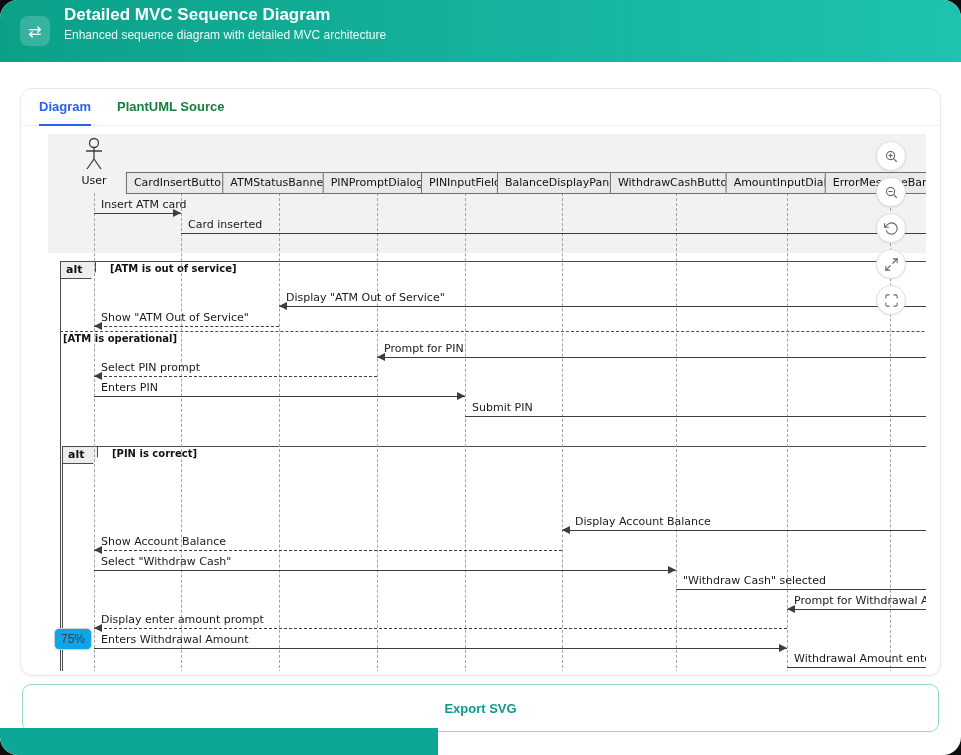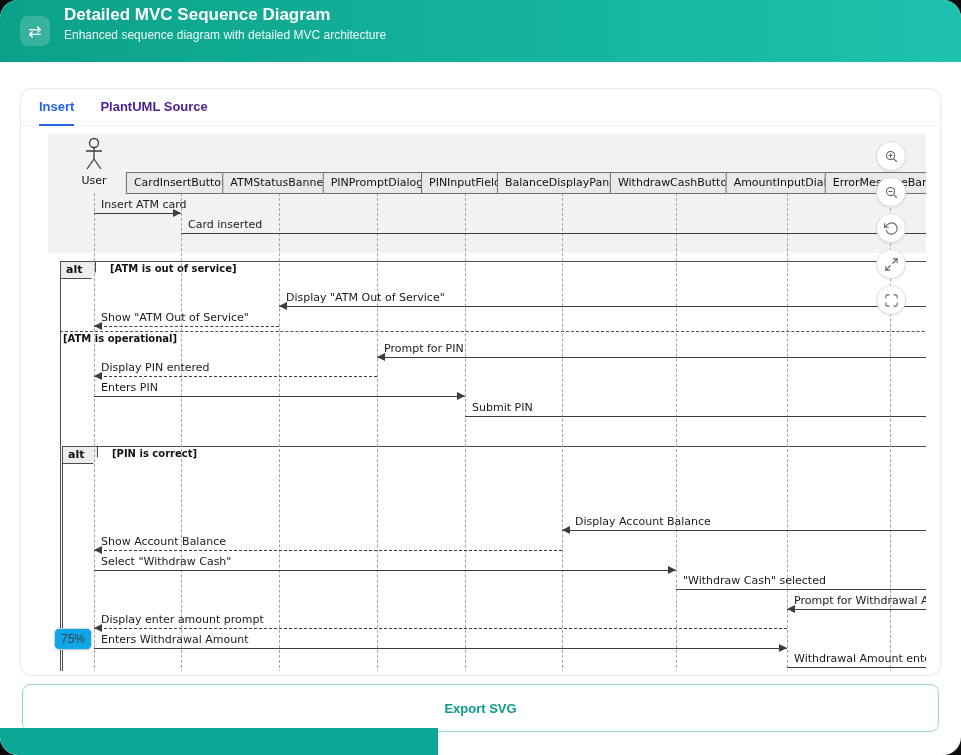--- a/index.html
+++ b/index.html
@@ -8,21 +8,21 @@
 
   
   .header { position: absolute; top: 0; left: 0; right: 0; height: 62px; background: linear-gradient(90deg, #0ba189, #1ec2ae); display: flex; align-items: center; padding: 0 20px; gap: 14px; }
   .header-icon { width: 30px; height: 30px; border-radius: 8px; background: rgba(255,255,255,.18); display: flex; align-items: center; justify-content: center; color: #fff; font-size: 16px; flex: 0 0 auto; }
   .header-text h1 { margin: 0; font-size: 17px; color: #fff; font-weight: 700; }
   .header-text p { margin: 3px 0 16px; font-size: 12px; color: rgba(255,255,255,.93); }
 
   
   .card { position: absolute; top: 88px; left: 20px; right: 20px; height: 588px; border: 1px solid #e7e9ec; border-radius: 12px; background: #fff; box-shadow: 0 1px 3px rgba(0,0,0,.05); }
   .tabs { display: flex; gap: 26px; padding: 0 18px; height: 37px; border-bottom: 1px solid #f0f1f3; }
-  .tab { display: flex; align-items: center; font-size: 13px; font-weight: 600; color: #4c1d95; cursor: pointer; border-bottom: 2px solid transparent; margin-bottom: -1px; }
+  .tab { display: flex; align-items: center; font-size: 13px; font-weight: 600; color: #15803d; cursor: pointer; border-bottom: 2px solid transparent; margin-bottom: -1px; }
   .tab.active { color: #2563eb; border-bottom-color: #2563eb; }
 
   .diagram-wrap { position: absolute; top: 38px; left: 14px; right: 14px; bottom: 4px; overflow: hidden; background: #fff; }
   #diagram-canvas { position: absolute; inset: 0; font-family: "DejaVu Sans", sans-serif; }
 
   .top-band { position: absolute; left: 13px; top: 7px; width: 1100px; height: 119px; background: #f2f2f2; }
   .lifeline { position: absolute; width: 0; border-left: 1px dashed #a3a3a3; }
   .pbox { position: absolute; transform: translateX(-50%); background: #e9e9e9; border: 1px solid #6e6e6e; padding: 3px 7px 4px; font-size: 11px; color: #111; white-space: nowrap; }
   .actor-figure { position: absolute; transform: translateX(-50%); }
   .actor-label { position: absolute; transform: translateX(-50%); font-size: 11px; color: #111; }
@@ -59,21 +59,21 @@
   <div class="header">
     <div class="header-icon">⇄</div>
     <div class="header-text">
       <h1>Detailed MVC Sequence Diagram</h1>
       <p>Enhanced sequence diagram with detailed MVC architecture</p>
     </div>
   </div>
 
   <div class="card">
     <div class="tabs">
-      <div class="tab active">Insert</div>
+      <div class="tab active">Diagram</div>
       <div class="tab">PlantUML Source</div>
     </div>
 
     <div class="diagram-wrap">
       <div id="diagram-canvas">
           <div class="top-band"></div>
           <div class="fragment" style="left: 25px; top: 134px;"></div>
           <div class="frag-op" style="left: 25px; top: 134px;">alt</div>
           <div class="frag-guard" style="left: 75px; top: 136px;">[ATM is out of service]</div>
           <div class="frag-divider" style="left: 25px; top: 204px;"></div>
@@ -115,21 +115,21 @@
           <div class="arrow-left" style="left: 244px; top: 175px;"></div>
           <div class="msg-label" style="left: 251px; top: 164px;">Display "ATM Out of Service"</div>
           <div class="line-dotted" style="left: 59px; top: 199px; width: 185px;"></div>
           <div class="arrow-left" style="left: 59px; top: 195px;"></div>
           <div class="msg-label" style="left: 66px; top: 184px;">Show "ATM Out of Service"</div>
           <div class="line-solid" style="left: 342px; top: 230px; width: 578px;"></div>
           <div class="arrow-left" style="left: 342px; top: 226px;"></div>
           <div class="msg-label" style="left: 349px; top: 215px;">Prompt for PIN</div>
           <div class="line-dotted" style="left: 59px; top: 249px; width: 283px;"></div>
           <div class="arrow-left" style="left: 59px; top: 245px;"></div>
-          <div class="msg-label" style="left: 66px; top: 234px;">Display PIN entered</div>
+          <div class="msg-label" style="left: 66px; top: 234px;">Select PIN prompt</div>
           <div class="line-solid" style="left: 59px; top: 269px; width: 371px;"></div>
           <div class="arrow-right" style="left: 422px; top: 265px;"></div>
           <div class="msg-label" style="left: 66px; top: 254px;">Enters PIN</div>
           <div class="line-solid" style="left: 430px; top: 289px; width: 490px;"></div>
           <div class="msg-label" style="left: 437px; top: 274px;">Submit PIN</div>
           <div class="line-solid" style="left: 527px; top: 403px; width: 393px;"></div>
           <div class="arrow-left" style="left: 527px; top: 399px;"></div>
           <div class="msg-label" style="left: 540px; top: 388px;">Display Account Balance</div>
           <div class="line-dotted" style="left: 59px; top: 423px; width: 468px;"></div>
           <div class="arrow-left" style="left: 59px; top: 419px;"></div>

